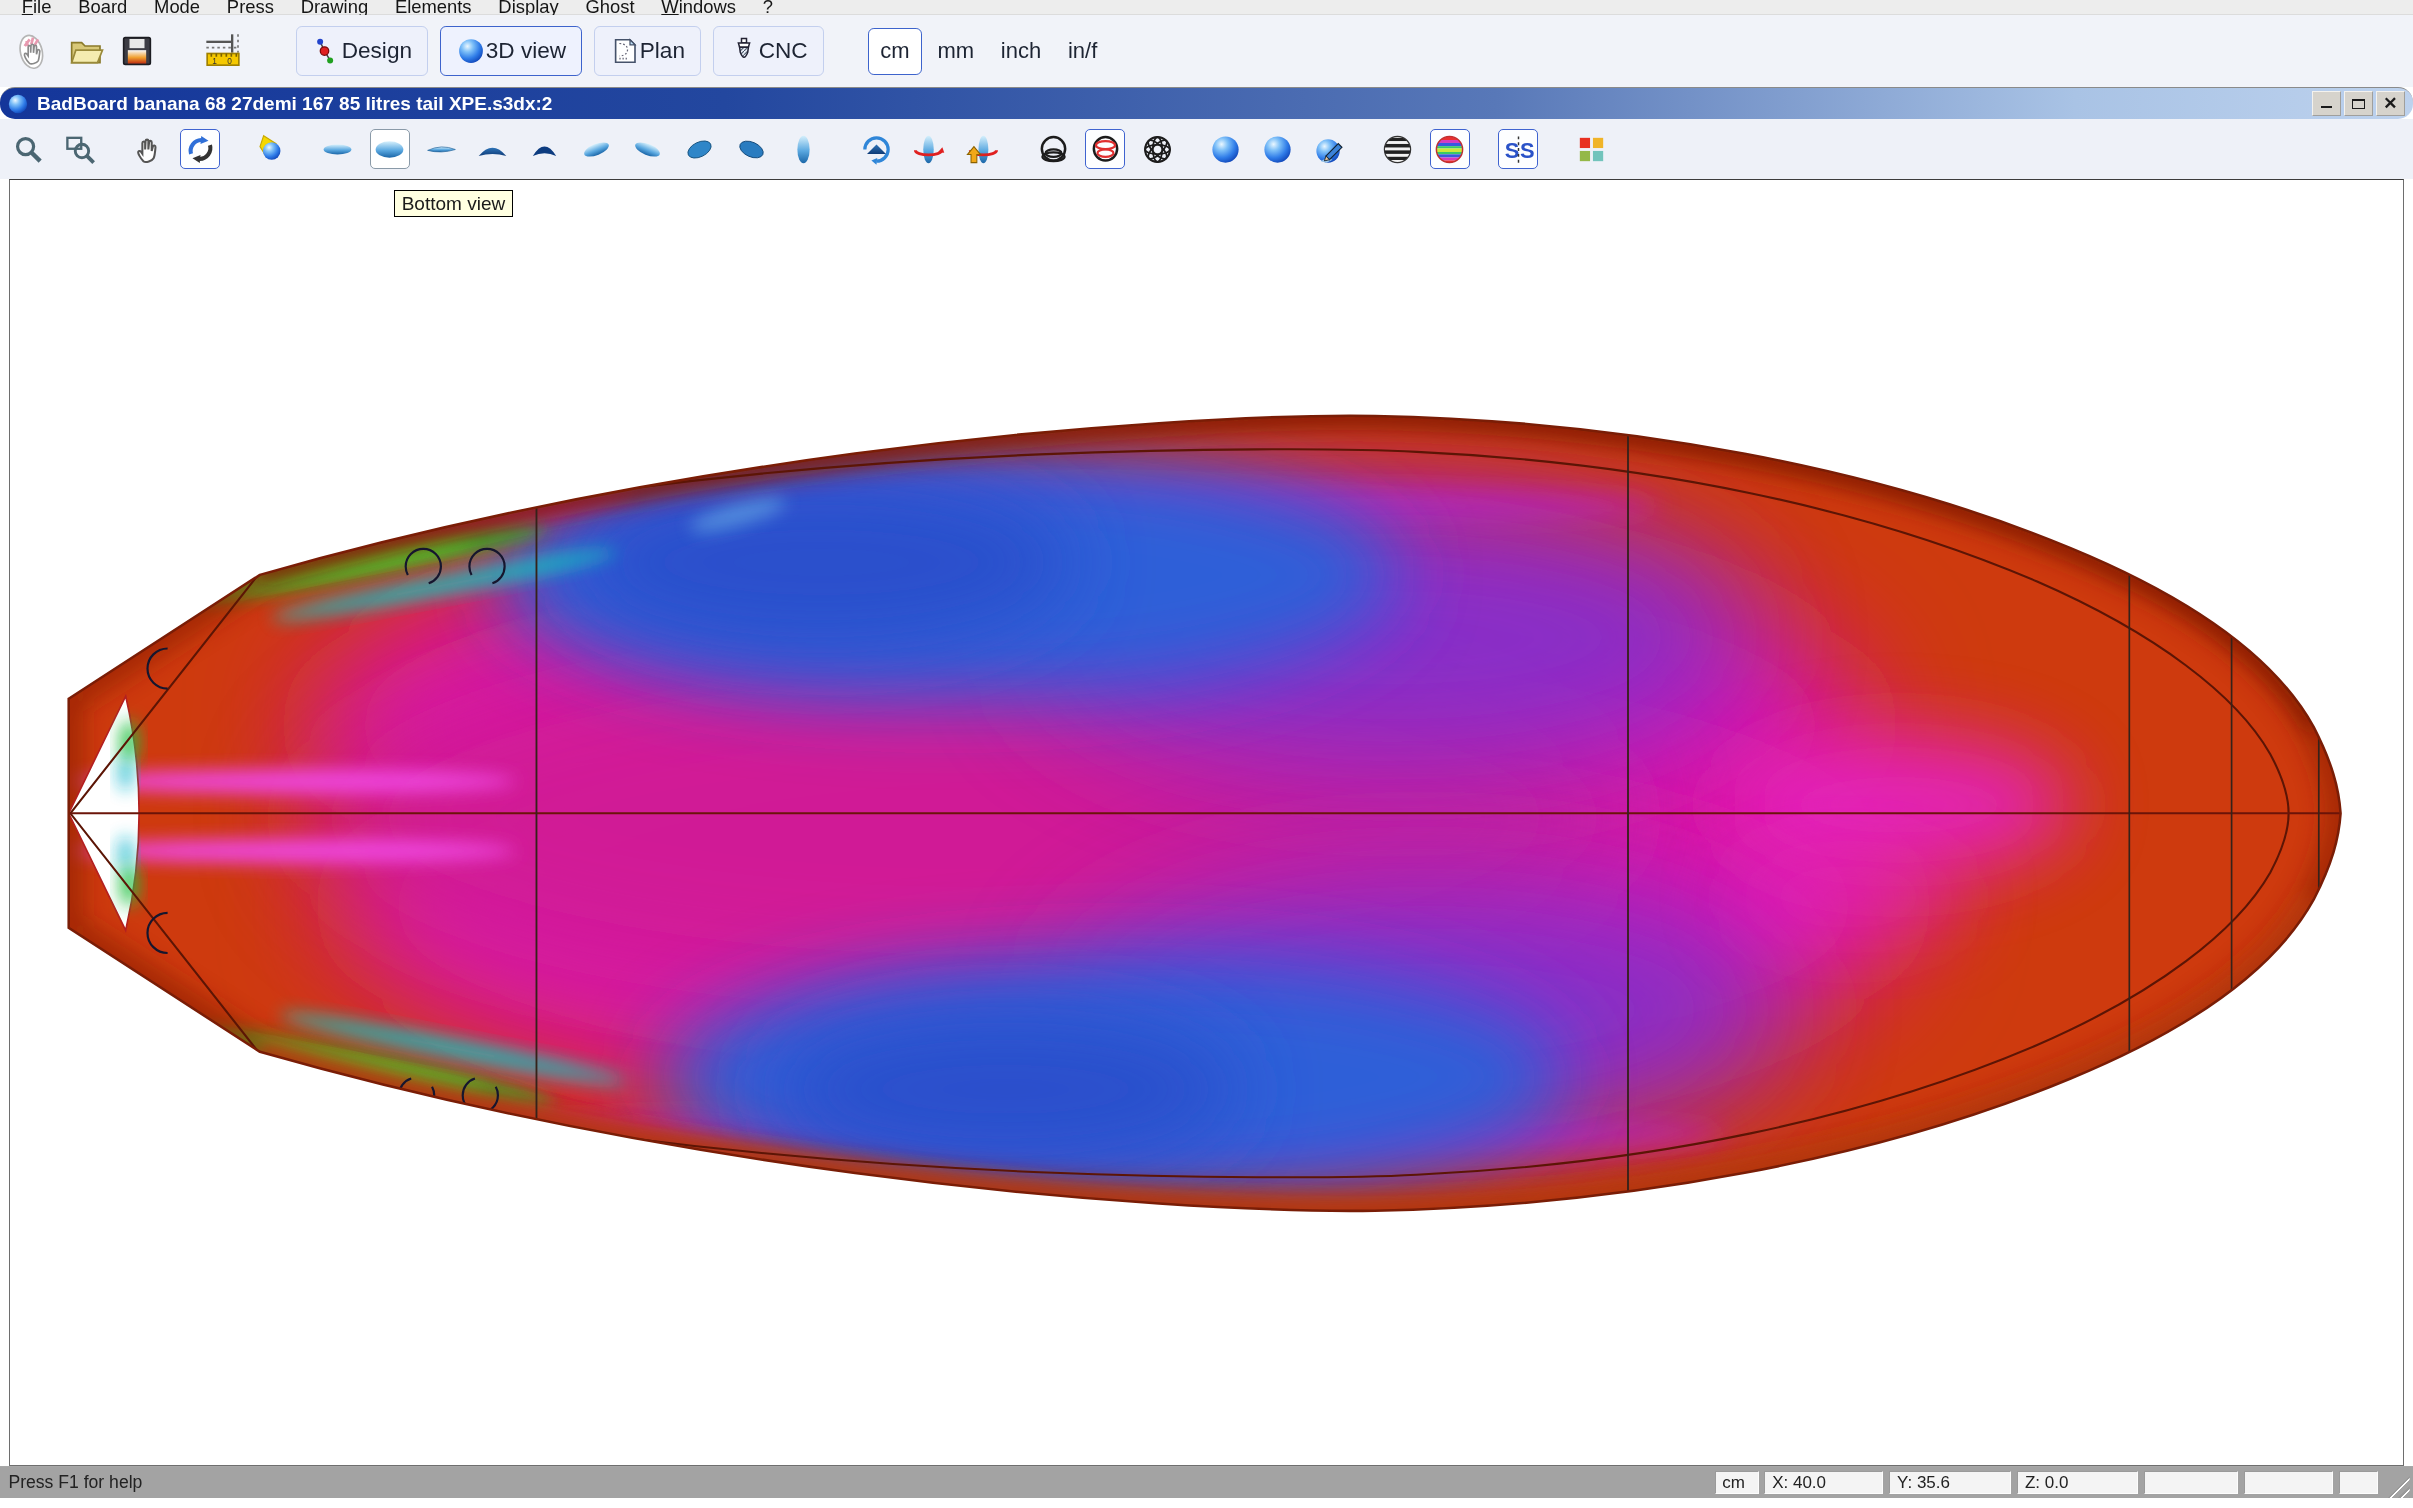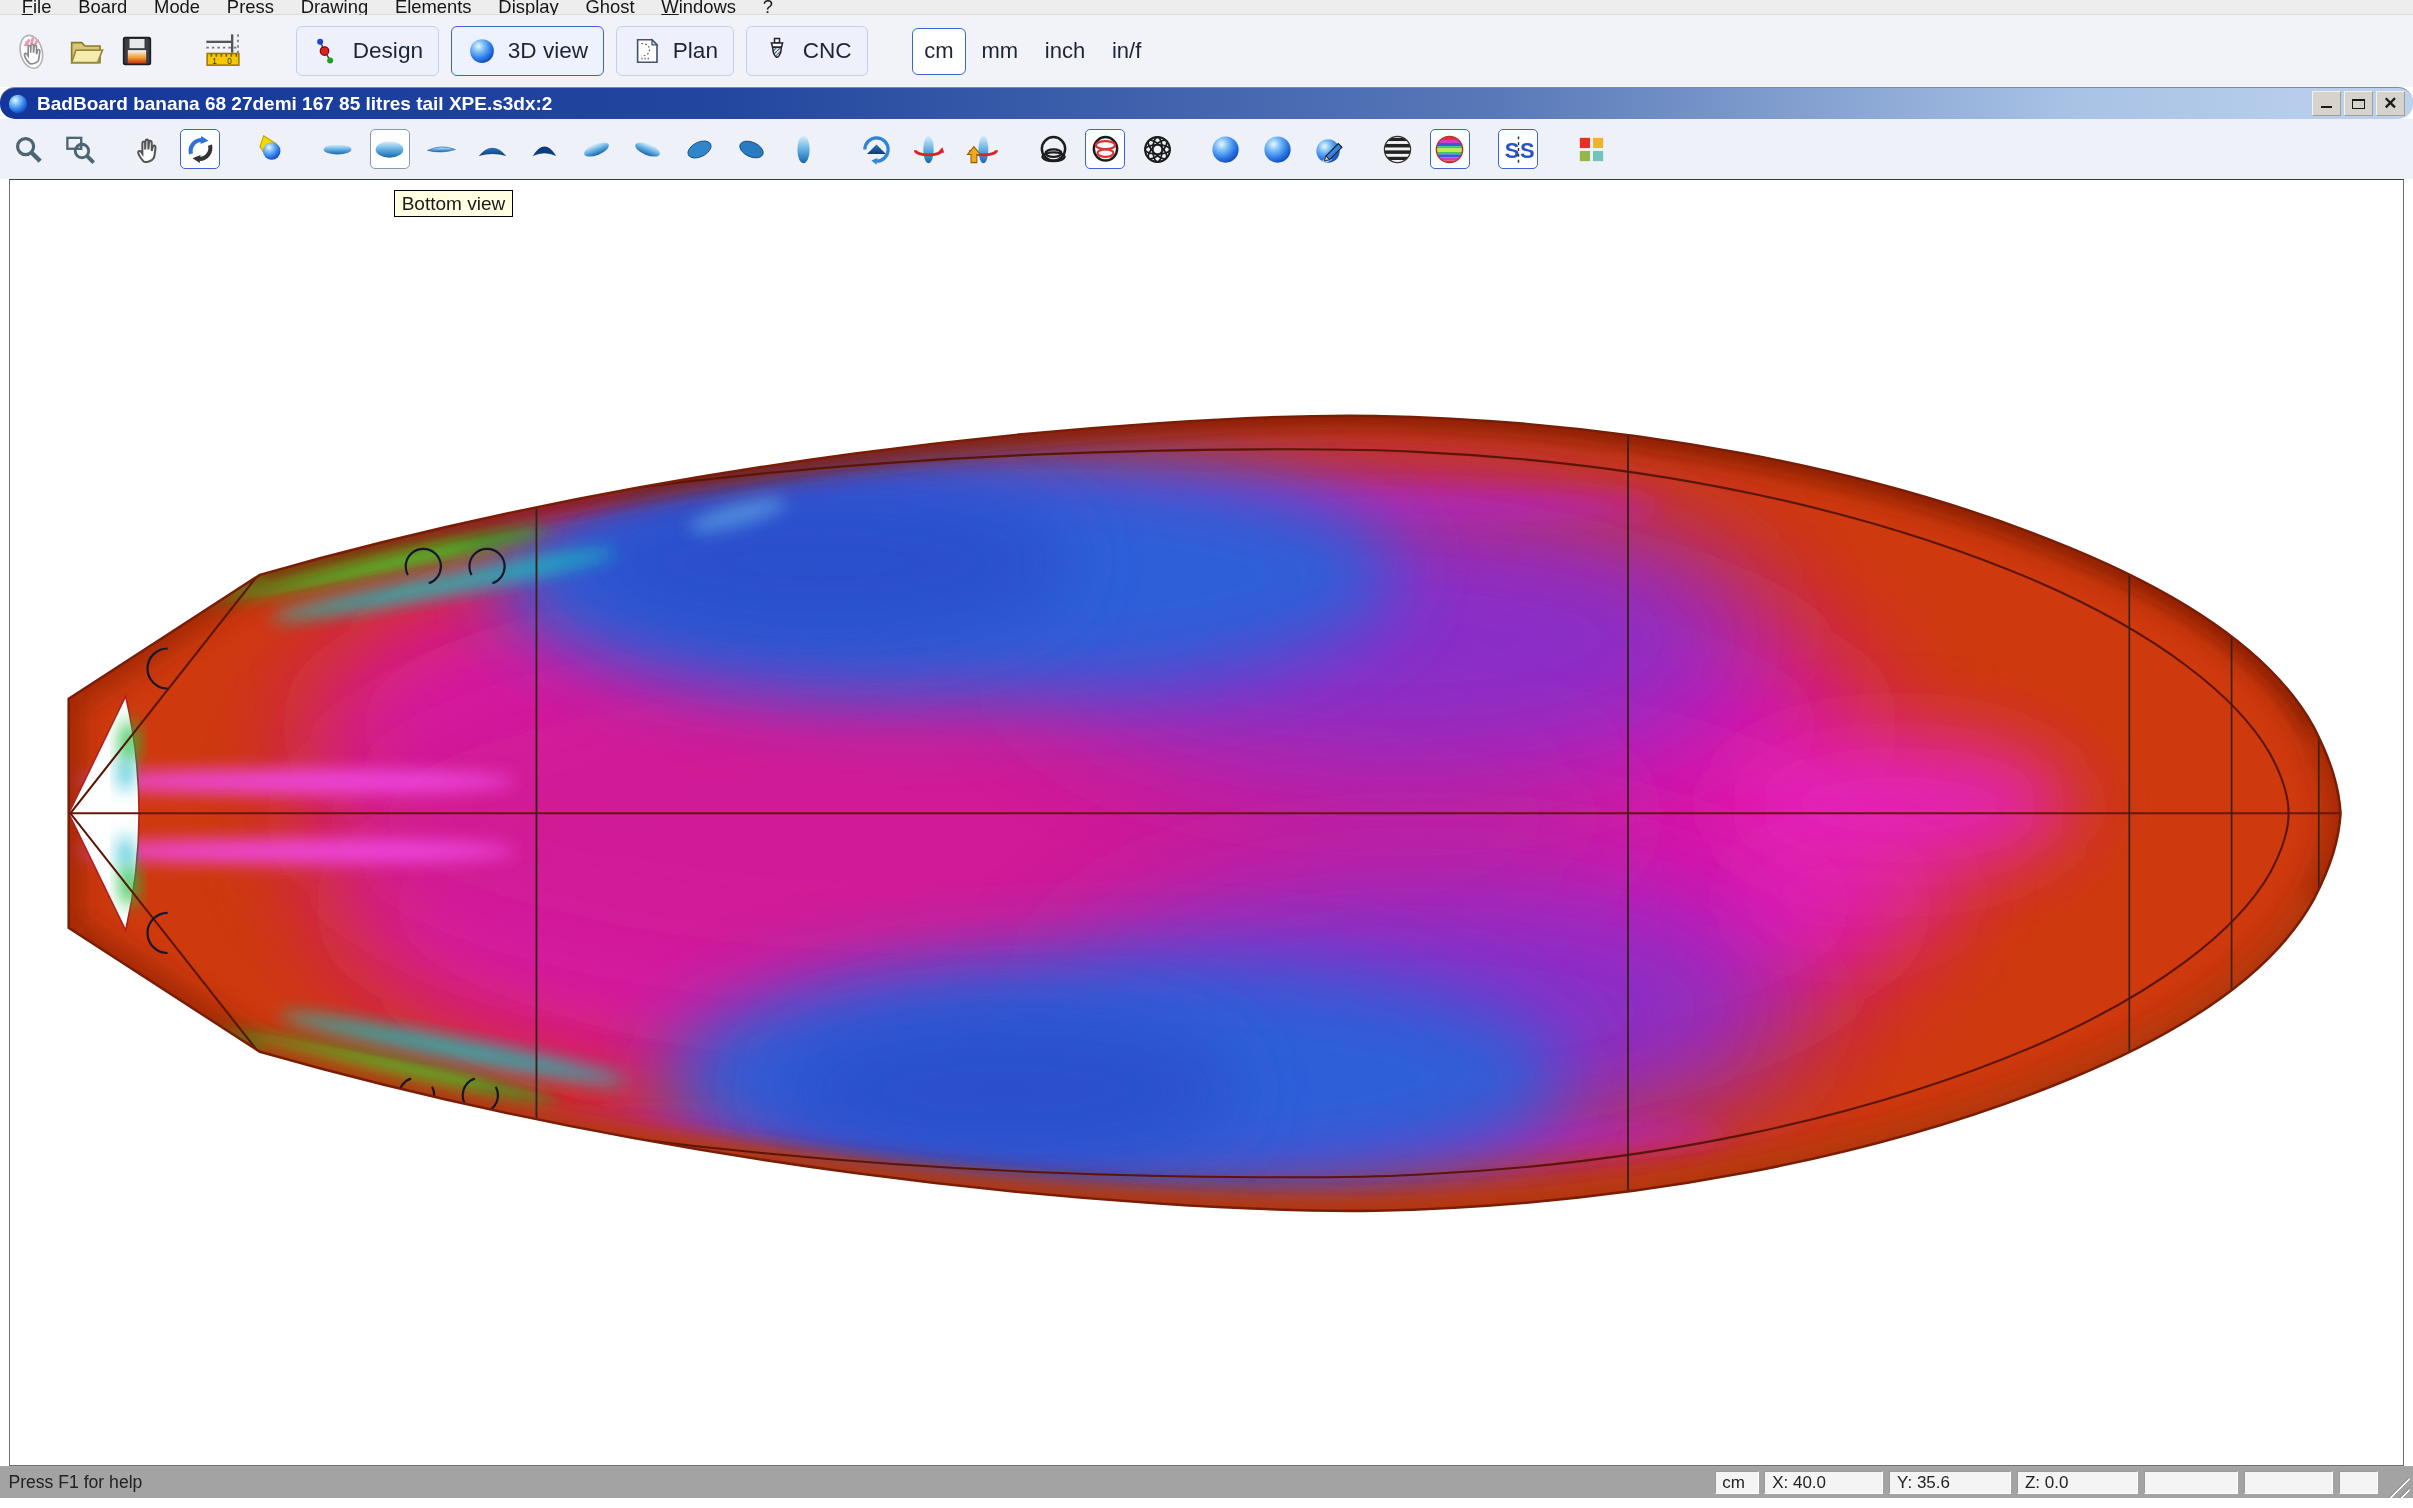--- a/index.html
+++ b/index.html
@@ -11,21 +11,21 @@
   .menubar { height:15px; background:#ededed; display:flex; align-items:center;
              padding-left:8.4px; border-bottom:0.8px solid #dcdcdc; }
   .menu-item { display:inline-block; font-size:18.4px; color:#151515; padding:0 13.4px; cursor:default; }
   .u-first::first-letter { text-decoration:underline; }
 
   
   .toolbar1 { height:72px; background:#f1f3f9; display:flex; align-items:center; padding-left:6.7px; }
   .tb1-icon { width:52px; height:59px; display:flex; align-items:center; justify-content:center;
               border-radius:3.4px; }
   .tb1-icon svg { width:40px; height:40px; }
-  .mode-btn { display:flex; align-items:center; gap:11px; height:50px; padding:0 15px;
+  .mode-btn { display:flex; align-items:center; gap:0; height:50px; padding:0 15px;
               margin-left:11.7px; border:1.7px solid #c3cfee; border-radius:5.9px; background:#eef1fb;
               font-size:22.6px; color:#1d2433;justify-content:space-between; }
   .mode-btn.active { border-color:#3d63cc; background:#eef2fe; }
   .mode-btn svg { width:30px; height:30px; }
   .units { display:flex; align-items:center; margin-left:44px; gap:3.4px; }
   .unit { font-size:22px; color:#1d2433; padding:0 11.7px; height:47px; display:flex; align-items:center; }
   .unit.active { border:1.7px solid #3d63cc; border-radius:5.9px; background:#fff; }
 
   
   .titlebar { height:32px; display:flex; align-items:center; padding:0 6.7px;

